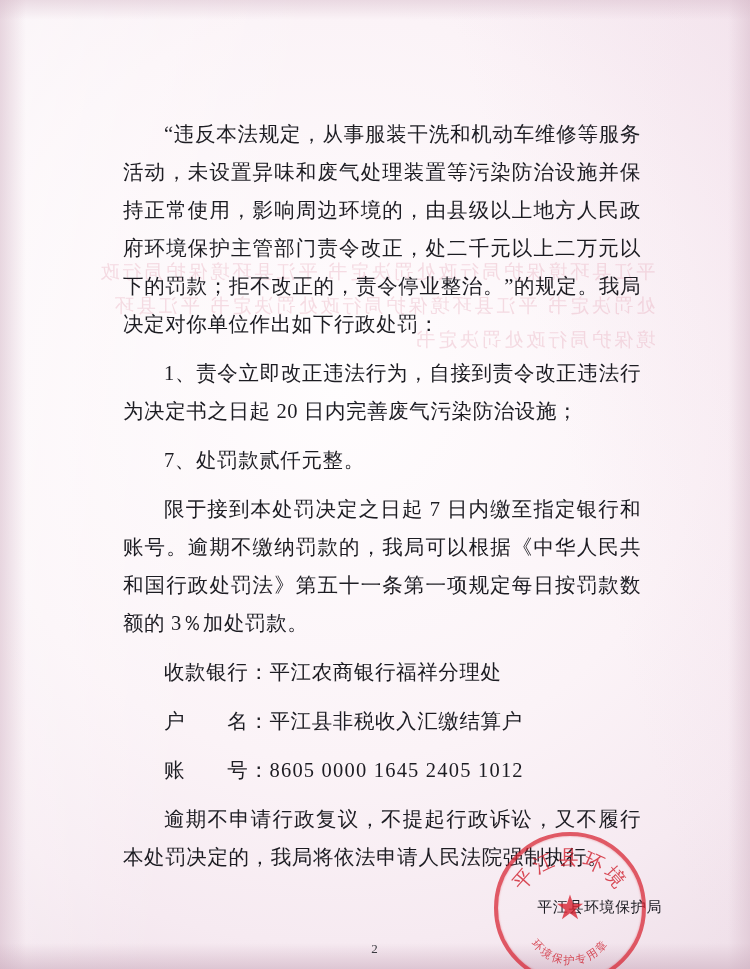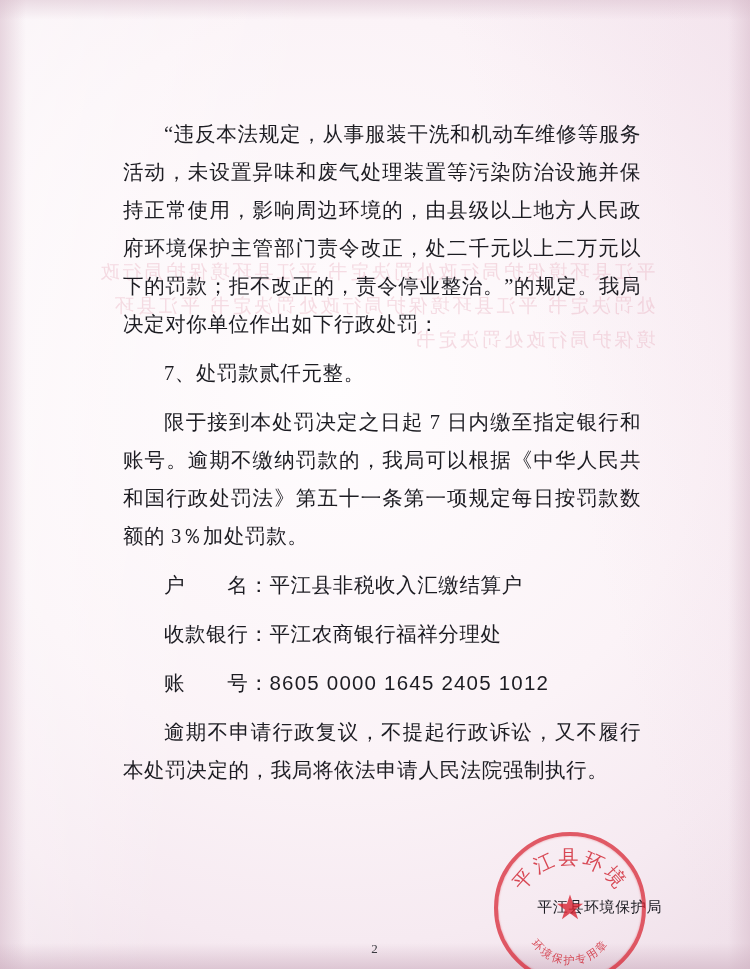--- a/index.html
+++ b/index.html
@@ -84,21 +84,21 @@
   }
   .bankline {
     display: block;
     white-space: pre;
     text-indent: 2em;
   }
   .spaced-label {
     letter-spacing: 0.6px;
   }
   .acct-num {
-    font-family: Liberation Sans, sans-serif;
+    font-family: Liberation Serif, serif;
     letter-spacing: 1.2px;
   }
 
   
   #signature {
     position: absolute;
     right: 88px;
     bottom: 44px;
     text-align: left;
     color: #1c1c22;
@@ -167,25 +167,26 @@
   <div id="paper"></div>
   <div class="edge edge-left"></div>
   <div class="edge edge-right"></div>
   <div class="edge edge-top"></div>
   <div class="edge edge-bottom"></div>
 
   <div id="watermark">平江县环境保护局行政处罚决定书 平江县环境保护局行政处罚决定书 平江县环境保护局行政处罚决定书 平江县环境保护局行政处罚决定书</div>
 
   <div id="content">
     <p class="indent">“违反本法规定，从事服装干洗和机动车维修等服务活动，未设置异味和废气处理装置等污染防治设施并保持正常使用，影响周边环境的，由县级以上地方人民政府环境保护主管部门责令改正，处二千元以上二万元以下的罚款；拒不改正的，责令停业整治。”的规定。我局决定对你单位作出如下行政处罚：</p>
+    <p class="indent">1、责令立即改正违法行为，自接到责令改正违法行为决定书之日起 20 日内完善废气污染防治设施；</p>
     <p class="indent">7、处罚款贰仟元整。</p>
     <p class="indent">限于接到本处罚决定之日起 7 日内缴至指定银行和账号。逾期不缴纳罚款的，我局可以根据《中华人民共和国行政处罚法》第五十一条第一项规定每日按罚款数额的 3％加处罚款。</p>
 
+    <p class="bankline"><span class="spaced-label">收款银行：</span><span>平江农商银行福祥分理处</span></p>
     <p class="bankline"><span class="spaced-label">户　　名：</span><span>平江县非税收入汇缴结算户</span></p>
-    <p class="bankline"><span class="spaced-label">收款银行：</span><span>平江农商银行福祥分理处</span></p>
     <p class="bankline"><span class="spaced-label">账　　号：</span><span class="acct-num">8605 0000 1645 2405 1012</span></p>
 
     <p class="indent">逾期不申请行政复议，不提起行政诉讼，又不履行本处罚决定的，我局将依法申请人民法院强制执行。</p>
   </div>
 
   <div id="signature">
     <div>平江县环境保护局</div>
   </div>
 
   <div id="seal">

